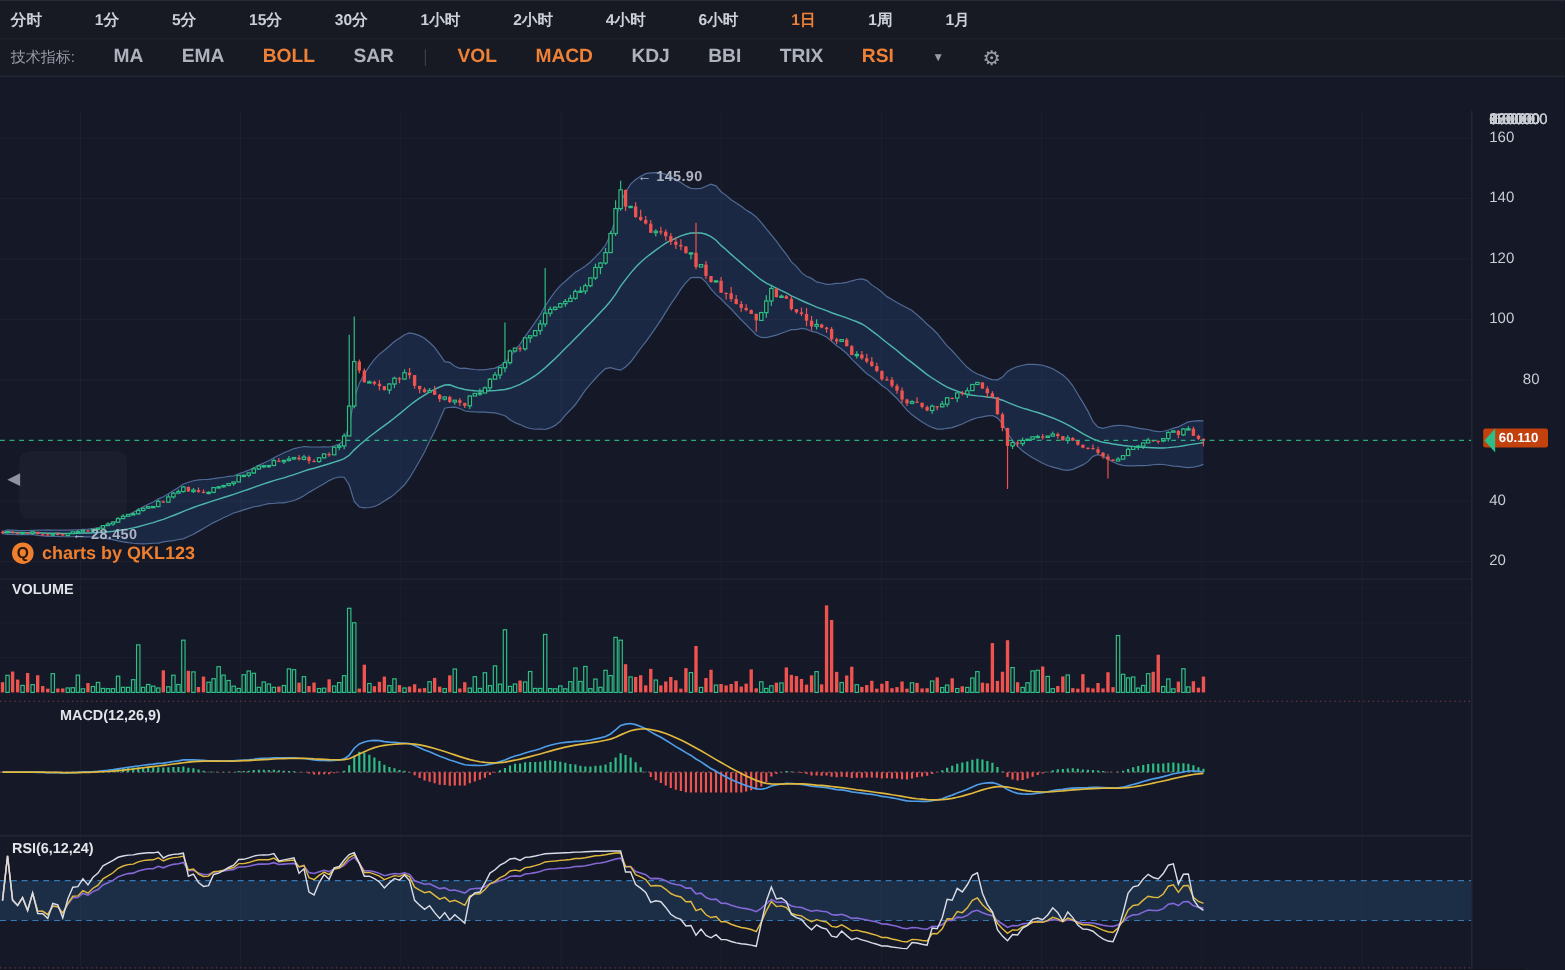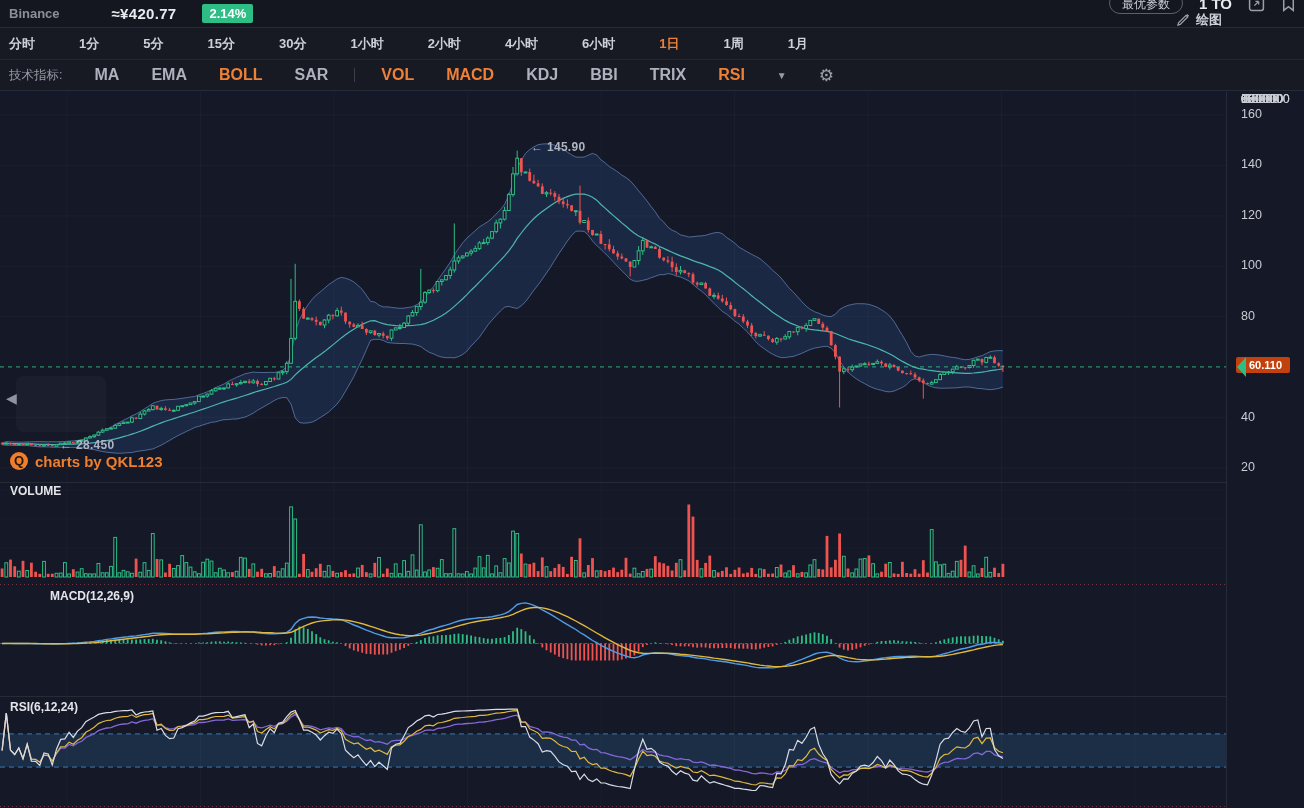--- a/index.html
+++ b/index.html
@@ -66,40 +66,20 @@
   #hover-pad { position:absolute; left:16px; top:284px; width:90px; height:56px;
     background:rgba(148,160,185,0.055); border-radius:8px; z-index:1; }
 
   svg { display:block; }
 </style>
 </head>
 <body>
 
 <div id="app">
 
-  <header id="row1">
-    <span class="exch">Binance</span>
-    <span class="fiat">≈¥420.77</span>
-    <span class="badge">2.14%</span>
-    <div class="r1-right">
-      <button class="param-btn">最优参数</button>
-      <span class="misc-txt">1 TO</span>
-      <span>
-        <svg width="17" height="17" viewBox="0 0 16 16">
-            <rect x="1.5" y="1.5" width="13" height="13" rx="2" fill="none" stroke="#9aa0aa" stroke-width="1.4"></rect>
-            <path d="M6 10l4-4M10 6v3M10 6H7" stroke="#9aa0aa" stroke-width="1.3" fill="none"></path>
-          </svg>
-      </span>
-      <span>
-        <svg width="15" height="17" viewBox="0 0 14 16">
-            <path d="M2.5 1.5h9v13l-4.5-3.6L2.5 14.5z" fill="none" stroke="#9aa0aa" stroke-width="1.4"></path>
-          </svg>
-      </span>
-    </div>
-  </header>
 
   <nav id="row2">
     <span class="tf">分时</span>
     <span class="tf">1分</span>
     <span class="tf">5分</span>
     <span class="tf">15分</span>
     <span class="tf">30分</span>
     <span class="tf">1小时</span>
     <span class="tf">2小时</span>
     <span class="tf">4小时</span>
@@ -1177,21 +1157,21 @@
 
     <div class="panel-label" style="left:10px; top:392px;">VOLUME</div>
     <div class="panel-label" style="left:10px; top:497px;padding-left:40px;">MACD(12,26,9)</div>
     <div class="panel-label" style="left:10px; top:608px;">RSI(6,12,24)</div>
 
     <div id="axis">
         <div class="tick" style="top: 15px;">160</div>
         <div class="tick" style="top: 65.4286px;">140</div>
         <div class="tick" style="top: 115.857px;">120</div>
         <div class="tick" style="top: 166.286px;">100</div>
-        <div class="tick" style="top: 216.714px;">80</div>
+        <div class="tick" style="top: 216.714px; margin-left: 28px;">80</div>
         <div class="tick" style="top: 317.571px;">40</div>
         <div class="tick" style="top: 368px;">20</div>
         <div class="tick">1800000</div>
         <div class="tick">1200000</div>
         <div class="tick">600000</div>
         <div class="tick">0</div>
         <div class="tick">15.000</div>
         <div class="tick">10.000</div>
         <div class="tick">5.000</div>
         <div class="tick">0.000</div>

